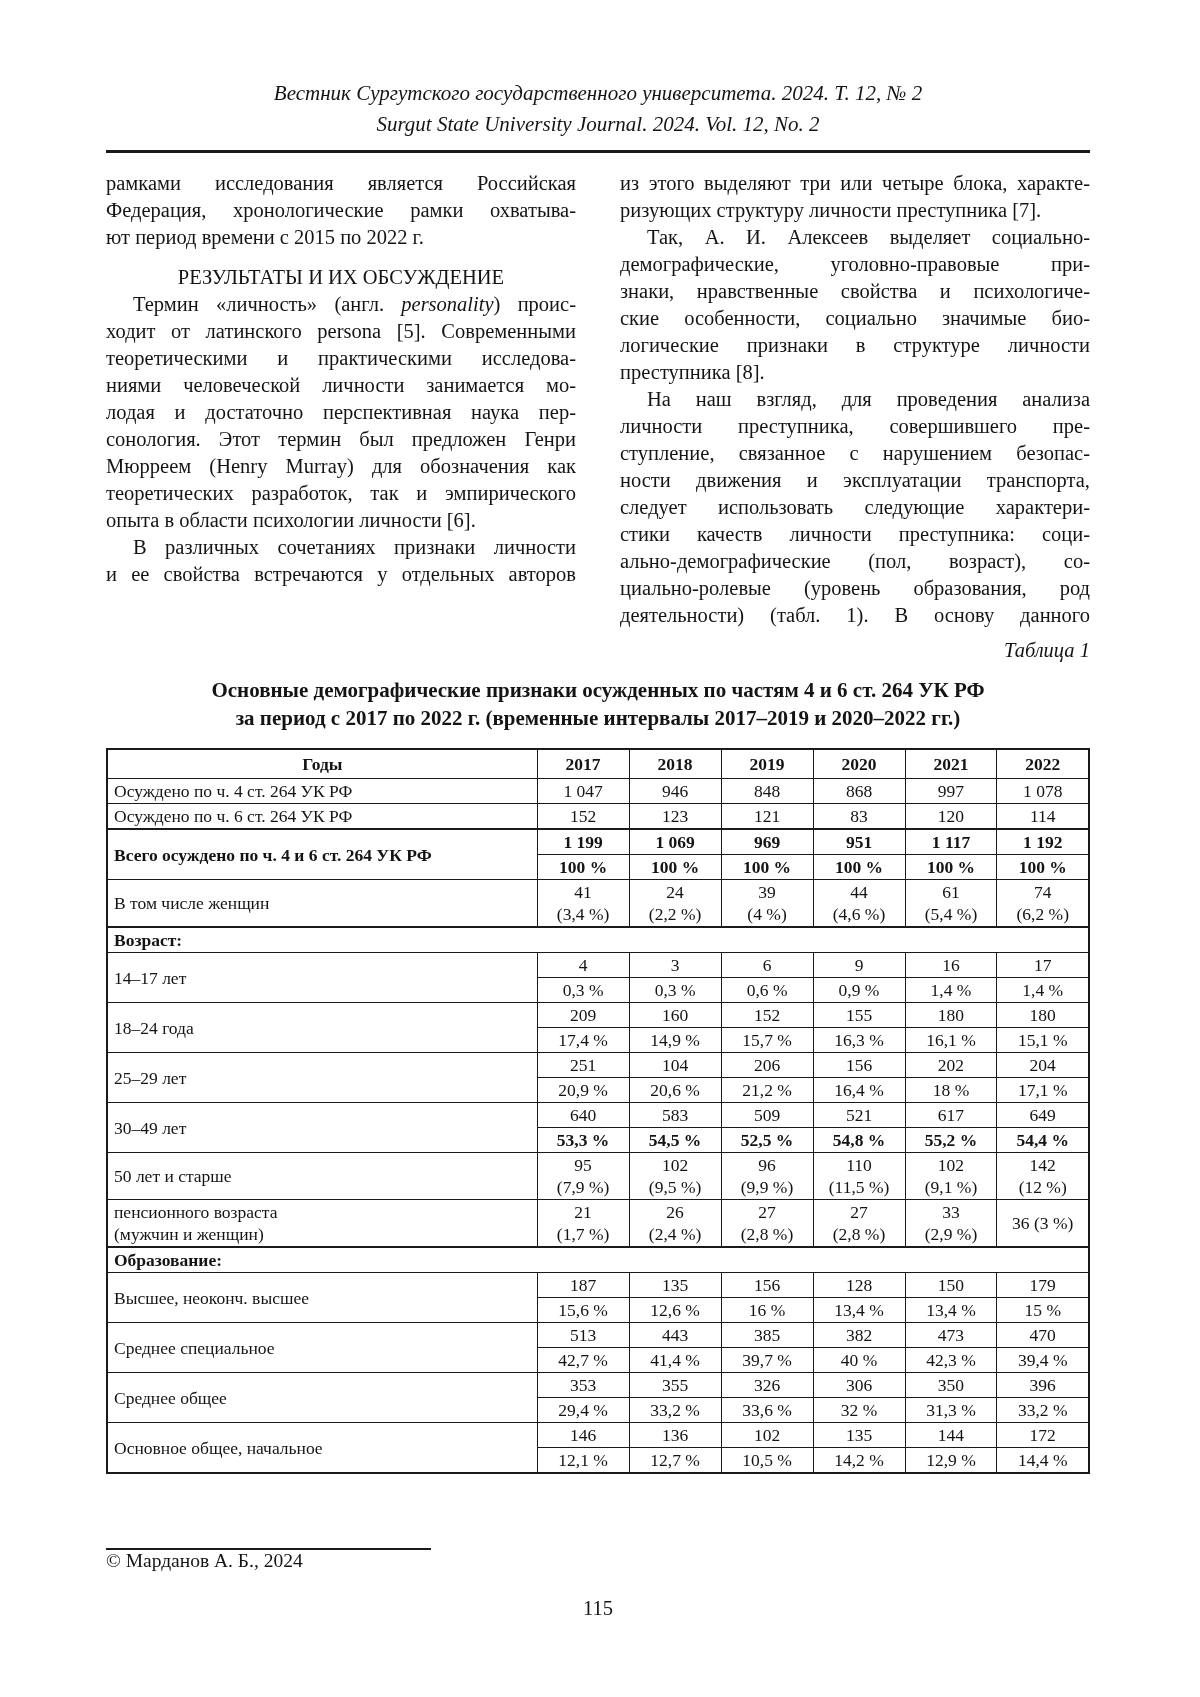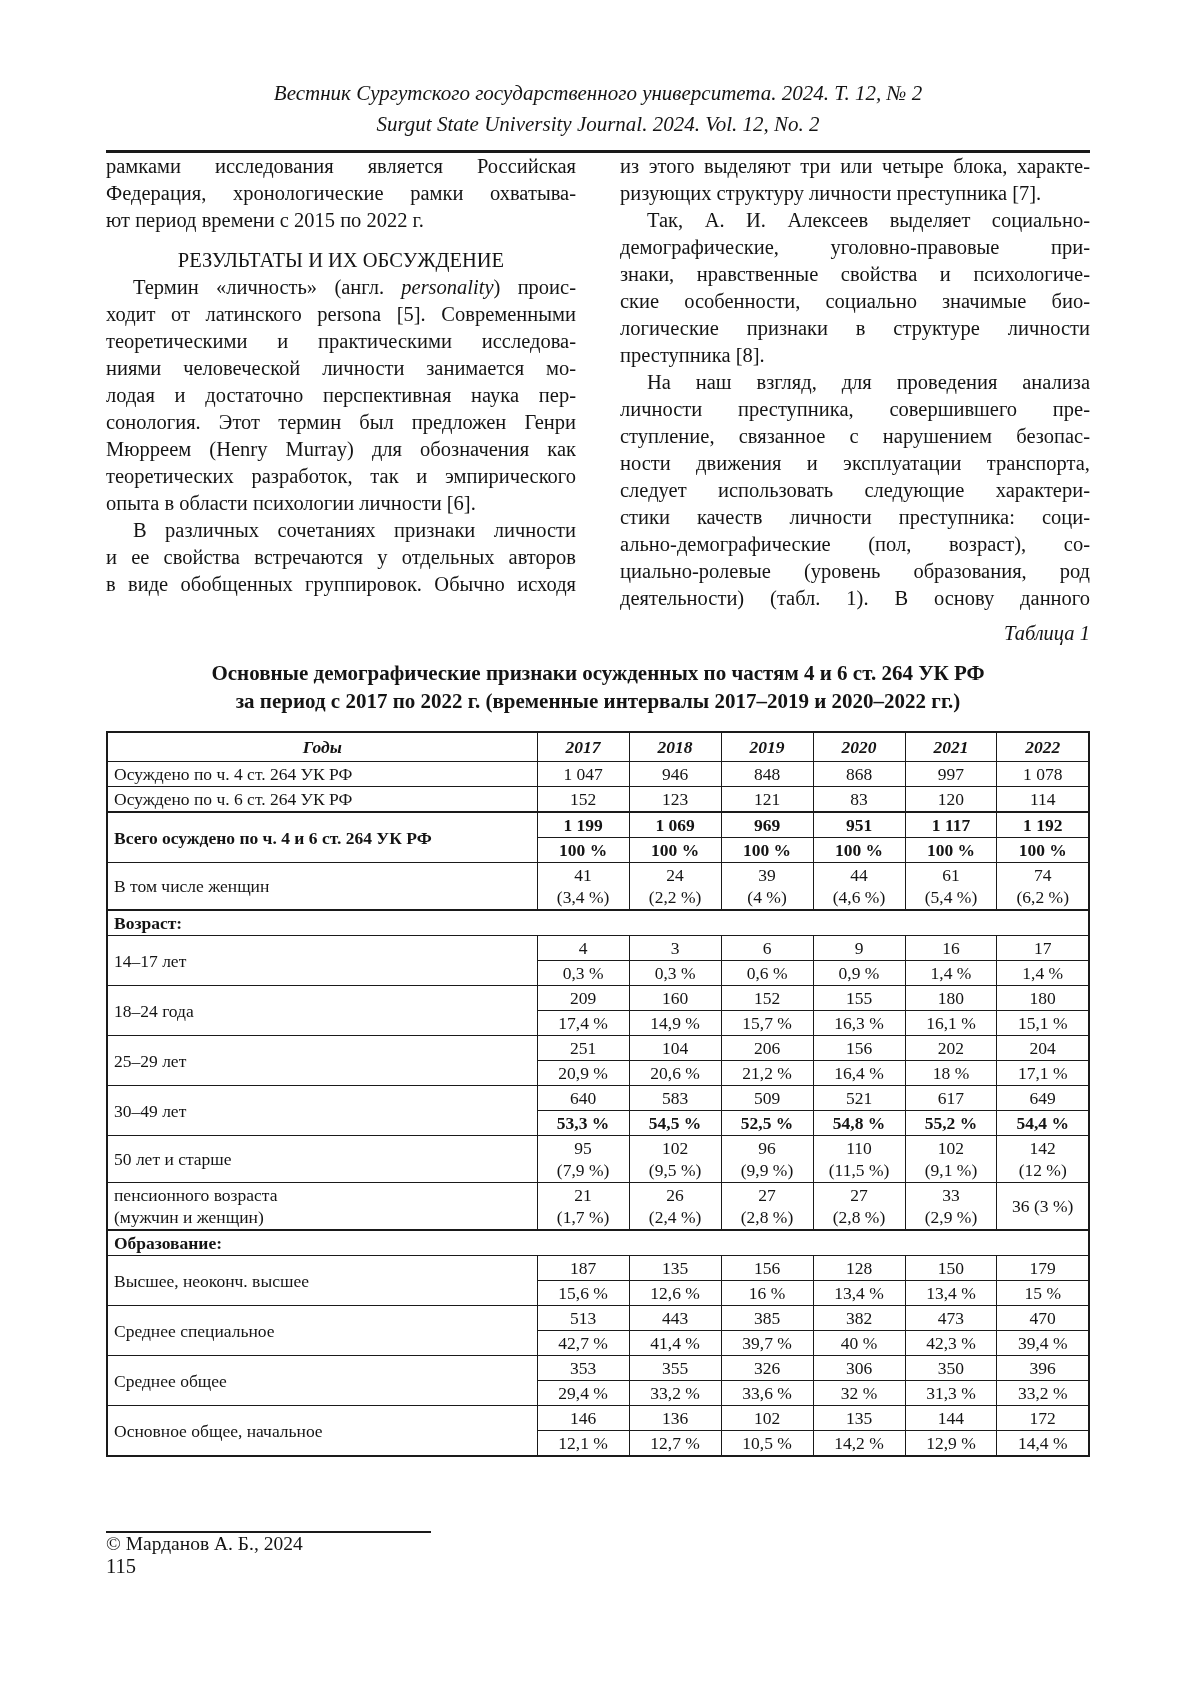--- a/index.html
+++ b/index.html
@@ -9,47 +9,47 @@
     font-family:"Liberation Serif","DejaVu Serif",serif;
     position:relative;
   }
   .page{padding:78px 110px 0 106px;}
 
   
   .jheader{text-align:center;font-style:italic;font-size:21px;line-height:31px;}
   .jheader-rule{border-bottom:3px solid #1a1a1a;margin-top:10px;}
 
   
-  .cols{display:flex;gap:44px;}
+  .cols{display:flex;gap:44px;margin-top:17px;}
   .col{width:476px;font-size:20.5px;line-height:27px;}
   .line{text-align:justify;text-align-last:justify;}
   .line.end{text-align-last:left;}
   .line.indent{text-indent:27px;}
   .line.heading{text-align:center;text-align-last:center;font-weight:normal;margin-top:13px;}
 
   
   .table-label{margin-top:8px;text-align:right;font-style:italic;font-size:20.5px;line-height:26px;}
   .table-caption{margin-top:13px;text-align:center;font-weight:bold;font-size:21px;line-height:28px;}
   table.demo{
     width:100%;border-collapse:collapse;margin-top:16px;
     font-size:17.5px;line-height:22px;
     border:2.5px solid #1a1a1a;
   }
   table.demo td{border:1px solid #1a1a1a;padding:1px 6px;vertical-align:middle;}
   table.demo td.c{text-align:center;padding:1px 2px;}
   table.demo td.b, table.demo .b{font-weight:bold;}
   table.demo tr.thick td{border-top:2.5px solid #1a1a1a;}
   table.demo td.lab{text-align:left;}
   table.demo td.pre{white-space:pre-line;margin-left:36px;}
-  table.demo td.head{padding:3px 2px;font-style:italic;}
+  table.demo td.head{padding:3px 2px;}
 
   
   .foot-rule{width:325px;border-top:2.5px solid #1a1a1a;margin-top:74px;}
   .copyright{font-size:19.5px;}
-  .pageno{font-size:20.5px;}
+  .pageno{margin-top:25px;text-align:center;font-size:20.5px;}
 </style>
 </head>
 <body>
 
 <div class="page">
 
   <div class="jheader">
     <div>Вестник Сургутского государственного университета. 2024. Т. 12, № 2</div>
     <div>Surgut State University Journal. 2024. Vol. 12, No. 2</div>
   </div>
@@ -65,21 +65,20 @@
         <div class="line">ходит от латинского persona [5]. Современными</div>
         <div class="line">теоретическими и практическими исследова-</div>
         <div class="line">ниями человеческой личности занимается мо-</div>
         <div class="line">лодая и достаточно перспективная наука пер-</div>
         <div class="line">сонология. Этот термин был предложен Генри</div>
         <div class="line">Мюрреем (Henry Murray) для обозначения как</div>
         <div class="line">теоретических разработок, так и эмпирического</div>
         <div class="line end">опыта в области психологии личности [6].</div>
         <div class="line indent">В различных сочетаниях признаки личности</div>
         <div class="line">и ее свойства встречаются у отдельных авторов</div>
-        <div class="line">в виде обобщенных группировок. Обычно исходя</div>
       </div>
     <div class="col">
         <div class="line">из этого выделяют три или четыре блока, характе-</div>
         <div class="line end">ризующих структуру личности преступника [7].</div>
         <div class="line indent">Так, А. И. Алексеев выделяет социально-</div>
         <div class="line">демографические, уголовно-правовые при-</div>
         <div class="line">знаки, нравственные свойства и психологиче-</div>
         <div class="line">ские особенности, социально значимые био-</div>
         <div class="line">логические признаки в структуре личности</div>
         <div class="line end">преступника [8].</div>

